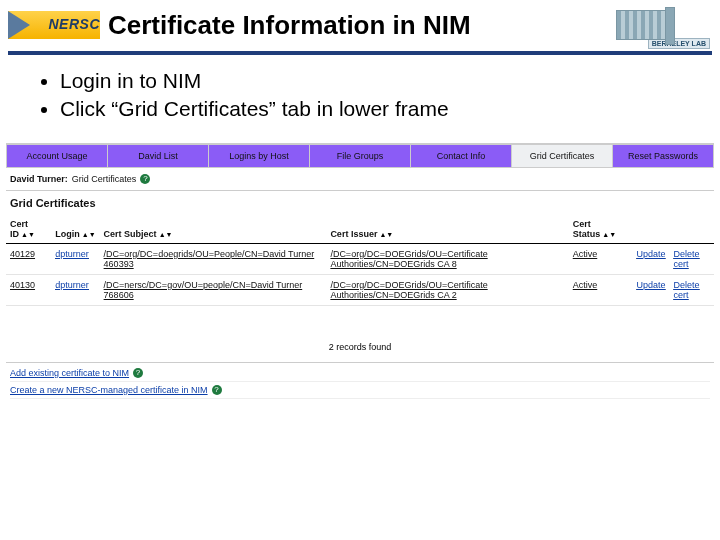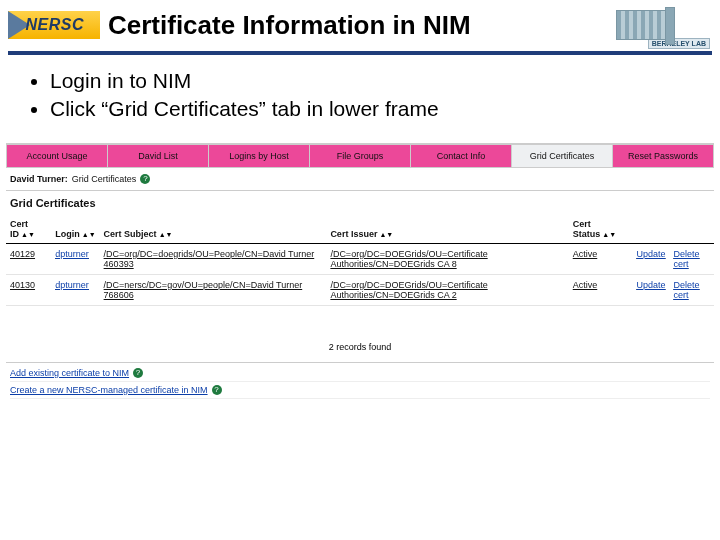--- a/index.html
+++ b/index.html
@@ -1,36 +1,36 @@
 <!DOCTYPE html>
 <html><head>
 <meta charset="utf-8">
 <style>
   * { box-sizing: border-box; margin: 0; padding: 0; }
   body { width: 720px; height: 540px; font-family: Arial, Helvetica, sans-serif; background: #fff; position: relative; }
 
   .header { display: flex; align-items: center; padding: 6px 8px 0 8px; }
   .nersc-logo { width: 92px; height: 28px; background: linear-gradient(180deg,#ffd24a 0%,#f6b300 100%); position: relative; margin-right: 8px; flex: 0 0 auto; }
   .nersc-logo::before { content:""; position:absolute; left:0; top:0; width:22px; height:28px; background:#5a7a9e; clip-path: polygon(0 0, 100% 50%, 0 100%); }
-  .nersc-logo span { position:absolute; right:16px; top:5px; font-size:16px; font-weight:bold; font-style:italic; color:#1f3b66; letter-spacing:0.5px; }
+  .nersc-logo span { position:absolute; right:0; top:5px; font-size:14px; font-weight:bold; font-style:italic; color:#1f3b66; letter-spacing:0.5px; }
 
   .title { font-size: 26px; font-weight: bold; color:#000; flex:1; }
 
   .lab-logo { width:96px; height:38px; flex:0 0 auto; display:flex; align-items:center; gap:4px; }
   .lab-build { width:58px; height:30px; background: repeating-linear-gradient(90deg,#8aa7b5 0 4px,#b9cdd6 4px 8px); border:1px solid #7a96a3; position:relative; }
   .lab-build::after{content:"";position:absolute;right:-2px;top:-4px;width:8px;height:36px;background:#8aa7b5;border:1px solid #7a96a3;}
   .lab-caption { font-size:7px; font-weight:bold; color:#27506d; background:#dfe9ef; padding:1px 3px; border:1px solid #9db3c0; }
 
   .title-rule { height:4px; background:#1f3d7a; margin: 2px 8px 14px 8px; }
 
   .bullets { padding: 0 36px 10px 50px; font-size:21px; color:#000; }
-  .bullets li { list-style: disc; margin-bottom:4px; }
+  .bullets li { list-style: disc; margin-bottom:4px;margin-left:10px; }
 
   .screenshot { margin: 8px 6px 0 6px; font-size:9px; color:#111; border-top:1px solid #ccc; }
-  .tabs { display:flex; background:#ec4899; }
+  .tabs { display:flex; background:#8b5cf6; }
   .tab { flex:1; padding:6px 4px; border:1px solid #ccc; border-left:none; text-align:center; cursor:pointer; white-space:nowrap; }
   .tab:first-child{border-left:1px solid #ccc;}
   .tab.active { background:#eef0f2; }
 
   .subhead { padding:6px 4px; border-bottom:1px solid #ccc; display:flex; align-items:center; gap:4px; }
   .subhead b { font-weight:bold; }
   .help { display:inline-block; width:10px; height:10px; border-radius:50%; background:#1f7a3f; color:#fff; font-size:8px; line-height:10px; text-align:center; }
 
   .section-title { font-weight:bold; font-size:11px; padding:6px 4px; color:#111; }
 

